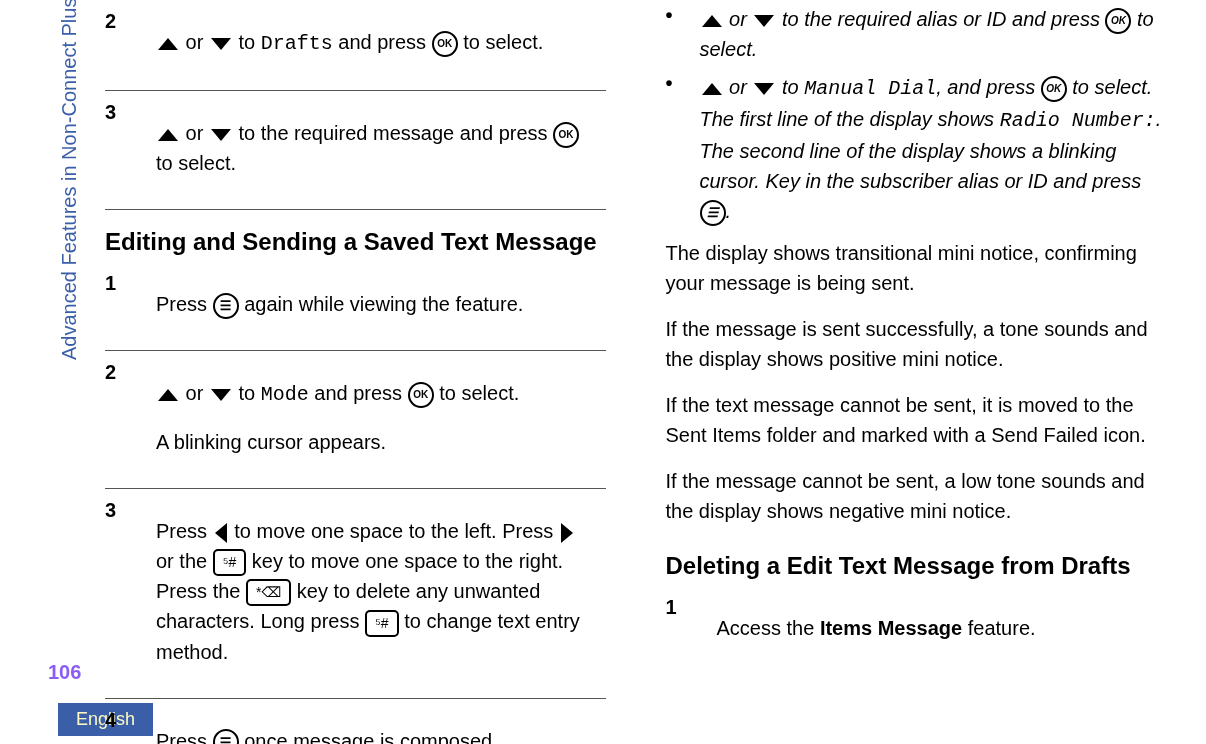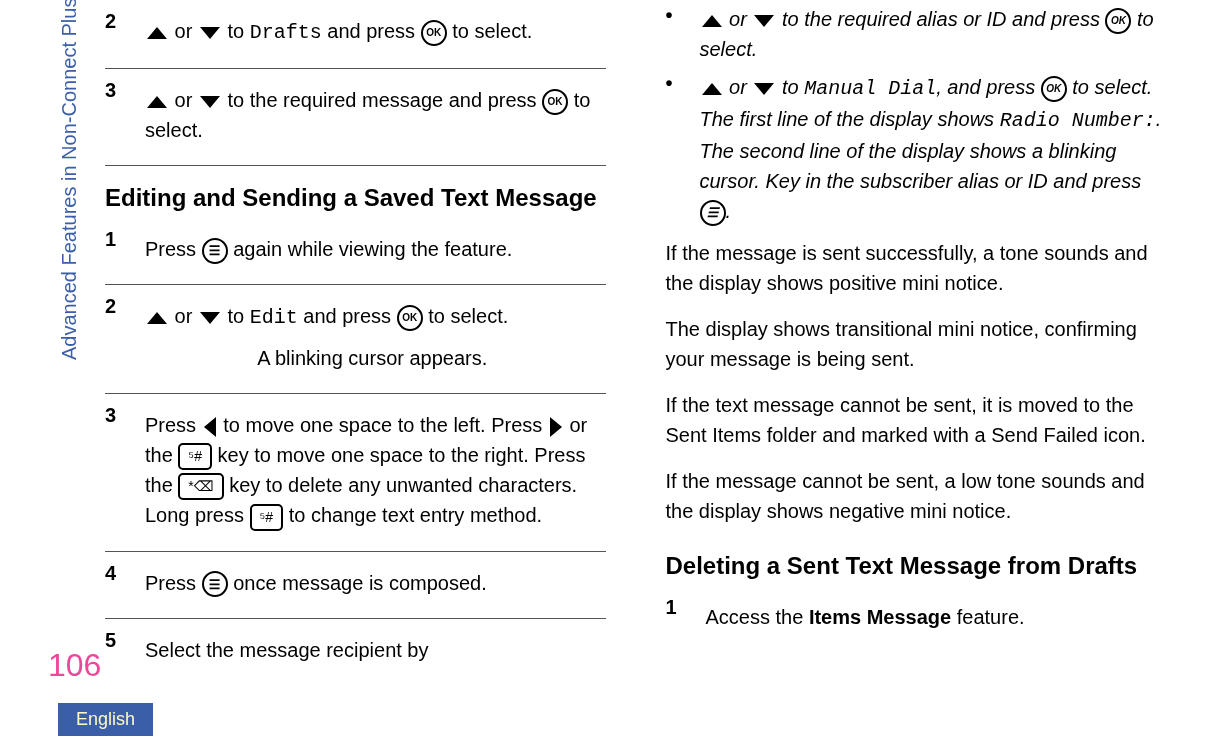--- a/index.html
+++ b/index.html
@@ -19,23 +19,23 @@
     transform: rotate(-90deg);
     transform-origin: left top;
     color: #3a5fa8;
     font-size: 20px;
     white-space: nowrap;
   }
   .page-num {
     position: absolute;
     left: 48px;
     bottom: 60px;
-    color: #ec4899;
-    font-size: 32px;
-    font-weight: normal;
+    color: #8b5cf6;
+    font-size: 20px;
+    font-weight: bold;
   }
   .lang-box {
     position: absolute;
     left: 58px;
     bottom: 8px;
     background: #3a5fa8;
     color: #fef9c3;
     padding: 6px 18px;
     font-size: 18px;
   }
@@ -53,22 +53,22 @@
     min-width: 0;
   }
   .step {
     border-bottom: 1px solid #555;
     padding: 10px 0 14px 0;
     display: flex;
     gap: 18px;
   }
   .step-num { font-weight: bold; width: 16px; flex-shrink: 0; }
   .step-body { flex: 1; }
-  .step-body p { line-height: 1.5; margin: 6px; }
-  .step-body p + p { margin-top: 10px; text-align: center; }
+  .step-body p { line-height: 1.5; margin: 17px; }
+  .step-body p + p { margin-top: 10px; }
   .heading {
     font-weight: bold;
     padding: 18px 0 6px 0;
     font-size: 24px;
   }
   .mono { font-family: "Courier New", monospace; }
   .icon {
     display: inline-block;
     vertical-align: middle;
     margin: 0 2px;
@@ -175,21 +175,21 @@
         <p>
           <span>Press </span><span class="circle-btn circle-menu"></span><span> again while viewing the feature.</span>
         </p>
       </div>
     </div>
 
     <div class="step">
       <div class="step-num">2</div>
       <div class="step-body">
         <p>
-          <span class="icon tri-up"></span><span> or </span><span class="icon tri-down"></span><span> to </span><span class="mono">Edit</span><span> and press </span><span class="circle-btn circle-ok"></span><span> to select.</span>
+          <span class="icon tri-up"></span><span> or </span><span class="icon tri-down"></span><span> to </span><span class="mono">Mode</span><span> and press </span><span class="circle-btn circle-ok"></span><span> to select.</span>
         </p>
         <p>A blinking cursor appears.</p>
       </div>
     </div>
 
     <div class="step">
       <div class="step-num">3</div>
       <div class="step-body">
         <p>
           <span>Press </span><span class="icon tri-left"></span><span> to move one space to the left. Press </span><span class="icon tri-right"></span><span> or the </span><span class="key-box">⁵#</span><span> key to move one space to the right. Press the </span><span class="key-box">*⌫</span><span> key to delete any unwanted characters. Long press </span><span class="key-box">⁵#</span><span> to change text entry method.</span>
@@ -224,26 +224,26 @@
       </div>
     </div>
 
     <div class="bullet-item">
       <div class="bullet-dot">•</div>
       <div class="bullet-body">
         <span class="icon tri-up"></span><span> or </span><span class="icon tri-down"></span><span> to </span><span class="mono">Manual Dial</span><span>, and press </span><span class="circle-btn circle-ok"></span><span> to select. The first line of the display shows </span><span class="mono">Radio Number:</span><span>. The second line of the display shows a blinking cursor. Key in the subscriber alias or ID and press </span><span class="circle-btn circle-menu"></span><span>.</span>
       </div>
     </div>
 
+    <div class="para">The display shows transitional mini notice, confirming your message is being sent.</div>
     <div class="para">If the message is sent successfully, a tone sounds and the display shows positive mini notice.</div>
-    <div class="para">The display shows transitional mini notice, confirming your message is being sent.</div>
     <div class="para">If the text message cannot be sent, it is moved to the Sent Items folder and marked with a Send Failed icon.</div>
     <div class="para">If the message cannot be sent, a low tone sounds and the display shows negative mini notice.</div>
 
-    <div class="heading">Deleting a Sent Text Message from Drafts</div>
+    <div class="heading">Deleting a Edit Text Message from Drafts</div>
 
     <div class="step" style="border-bottom:none;">
       <div class="step-num">1</div>
       <div class="step-body">
         <p>
           <span>Access the </span><b>Items Message</b><span> feature.</span>
         </p>
       </div>
     </div>
 

